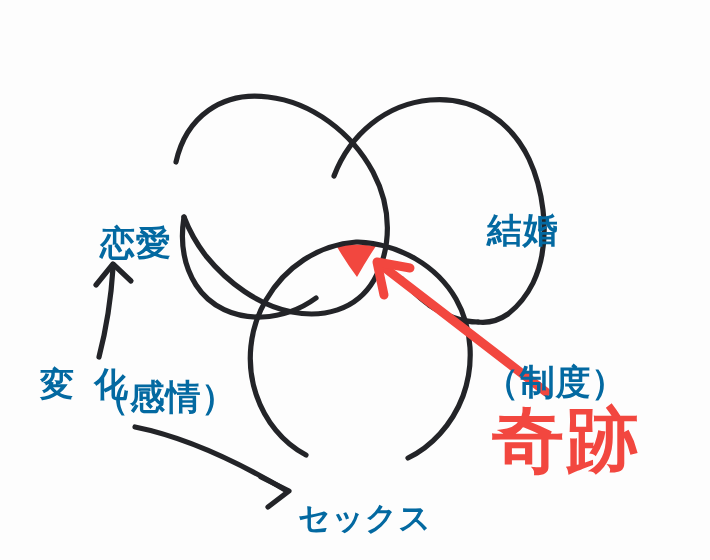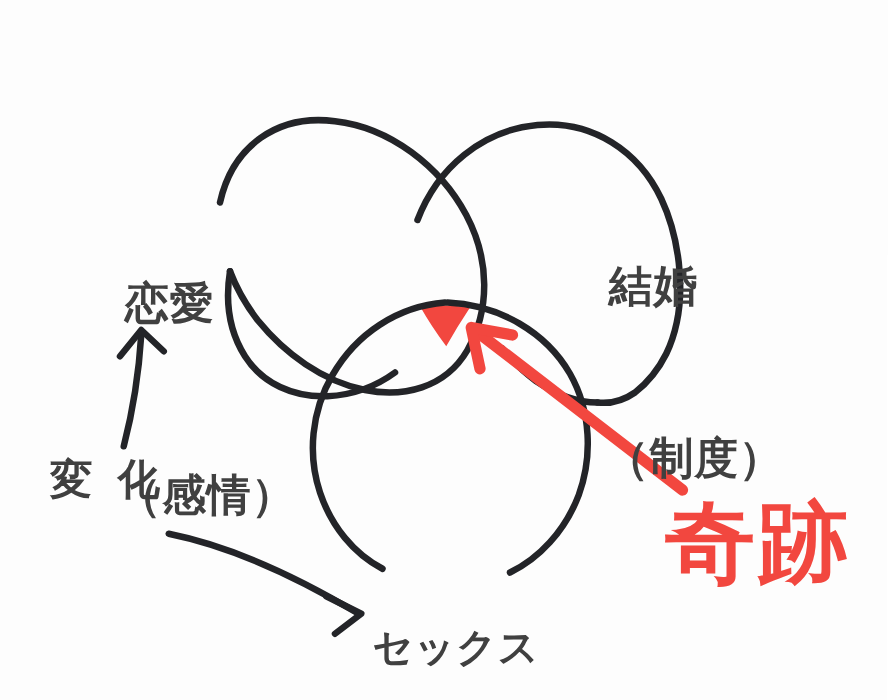--- a/index.html
+++ b/index.html
@@ -21,21 +21,21 @@
   #diagram-svg {
     position: absolute;
     left: 0;
     top: 0;
     width: 710px;
     height: 560px;
     display: block;
   }
   .label {
     position: absolute;
-    color: #404040;
+    color: #0369a1;
     font-family: "DejaVu Sans", sans-serif;
     line-height: 1.28;
     white-space: pre;
     letter-spacing: 0.02em;
     -webkit-font-smoothing: antialiased;
   }
   .label .l1, .label .l2 {
     display: block;
   }
   #label-love {
@@ -49,22 +49,21 @@
     margin-top: 20px;
   }
   #label-marriage {
     left: 487px;
     top: 118px;
     font-size: 35px;
     font-weight: 600;
   }
   #label-marriage .l2 {
     margin-left: -3px;
-    margin-top: 5px;
-    font-family: Liberation Mono, monospace;
+    margin-top: 18px;
   }
   #label-sex {
     left: 298px;
     top: 416px;
     font-size: 32px;
     font-weight: 600;
   }
   #label-change {
     left: 40px;
     top: 363px;
@@ -72,25 +71,24 @@
     font-weight: 700;
     letter-spacing: 0.12em;
   }
   #label-miracle {
     position: absolute;
     left: 492px;
     top: 404px;
     font-size: 72px;
     font-weight: 700;
     color: #f2473f;
-    font-family: Liberation Mono, monospace;
+    font-family: Liberation Sans, sans-serif;
     letter-spacing: 0.03em;
     white-space: pre;
     line-height: 1;
-    margin-left: 40px;
   }
 </style>
 </head>
 <body>
 
 <div id="canvas" style="background: rgb(253, 253, 253);">
 
   <svg id="diagram-svg" viewBox="0 0 710 560" xmlns="http://www.w3.org/2000/svg">
 
     <path id="center-fill" d="M 336 245 Q 355 243 376 246 Q 366 261 357 277 Q 345 261 336 245 Z" fill="#f2473f" stroke="none"></path>

